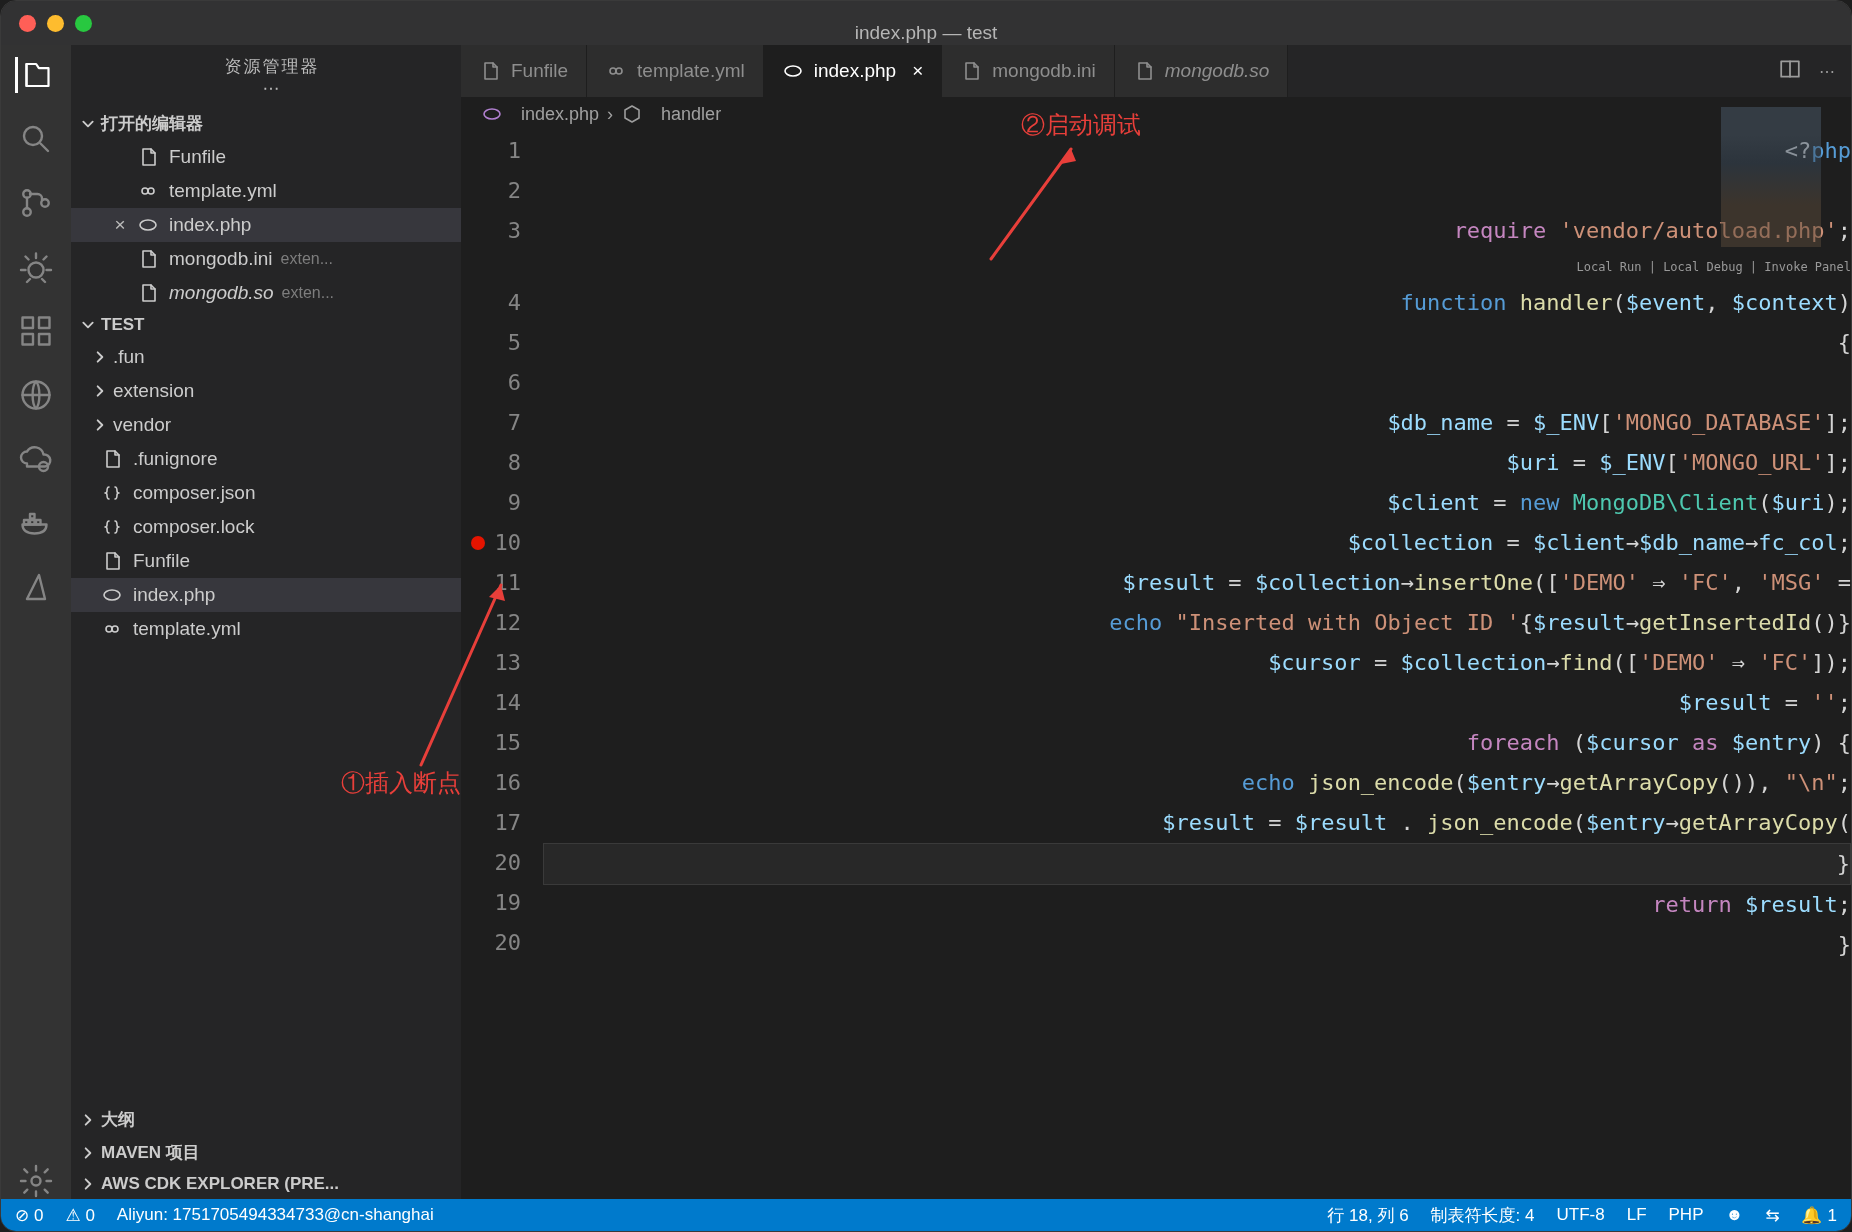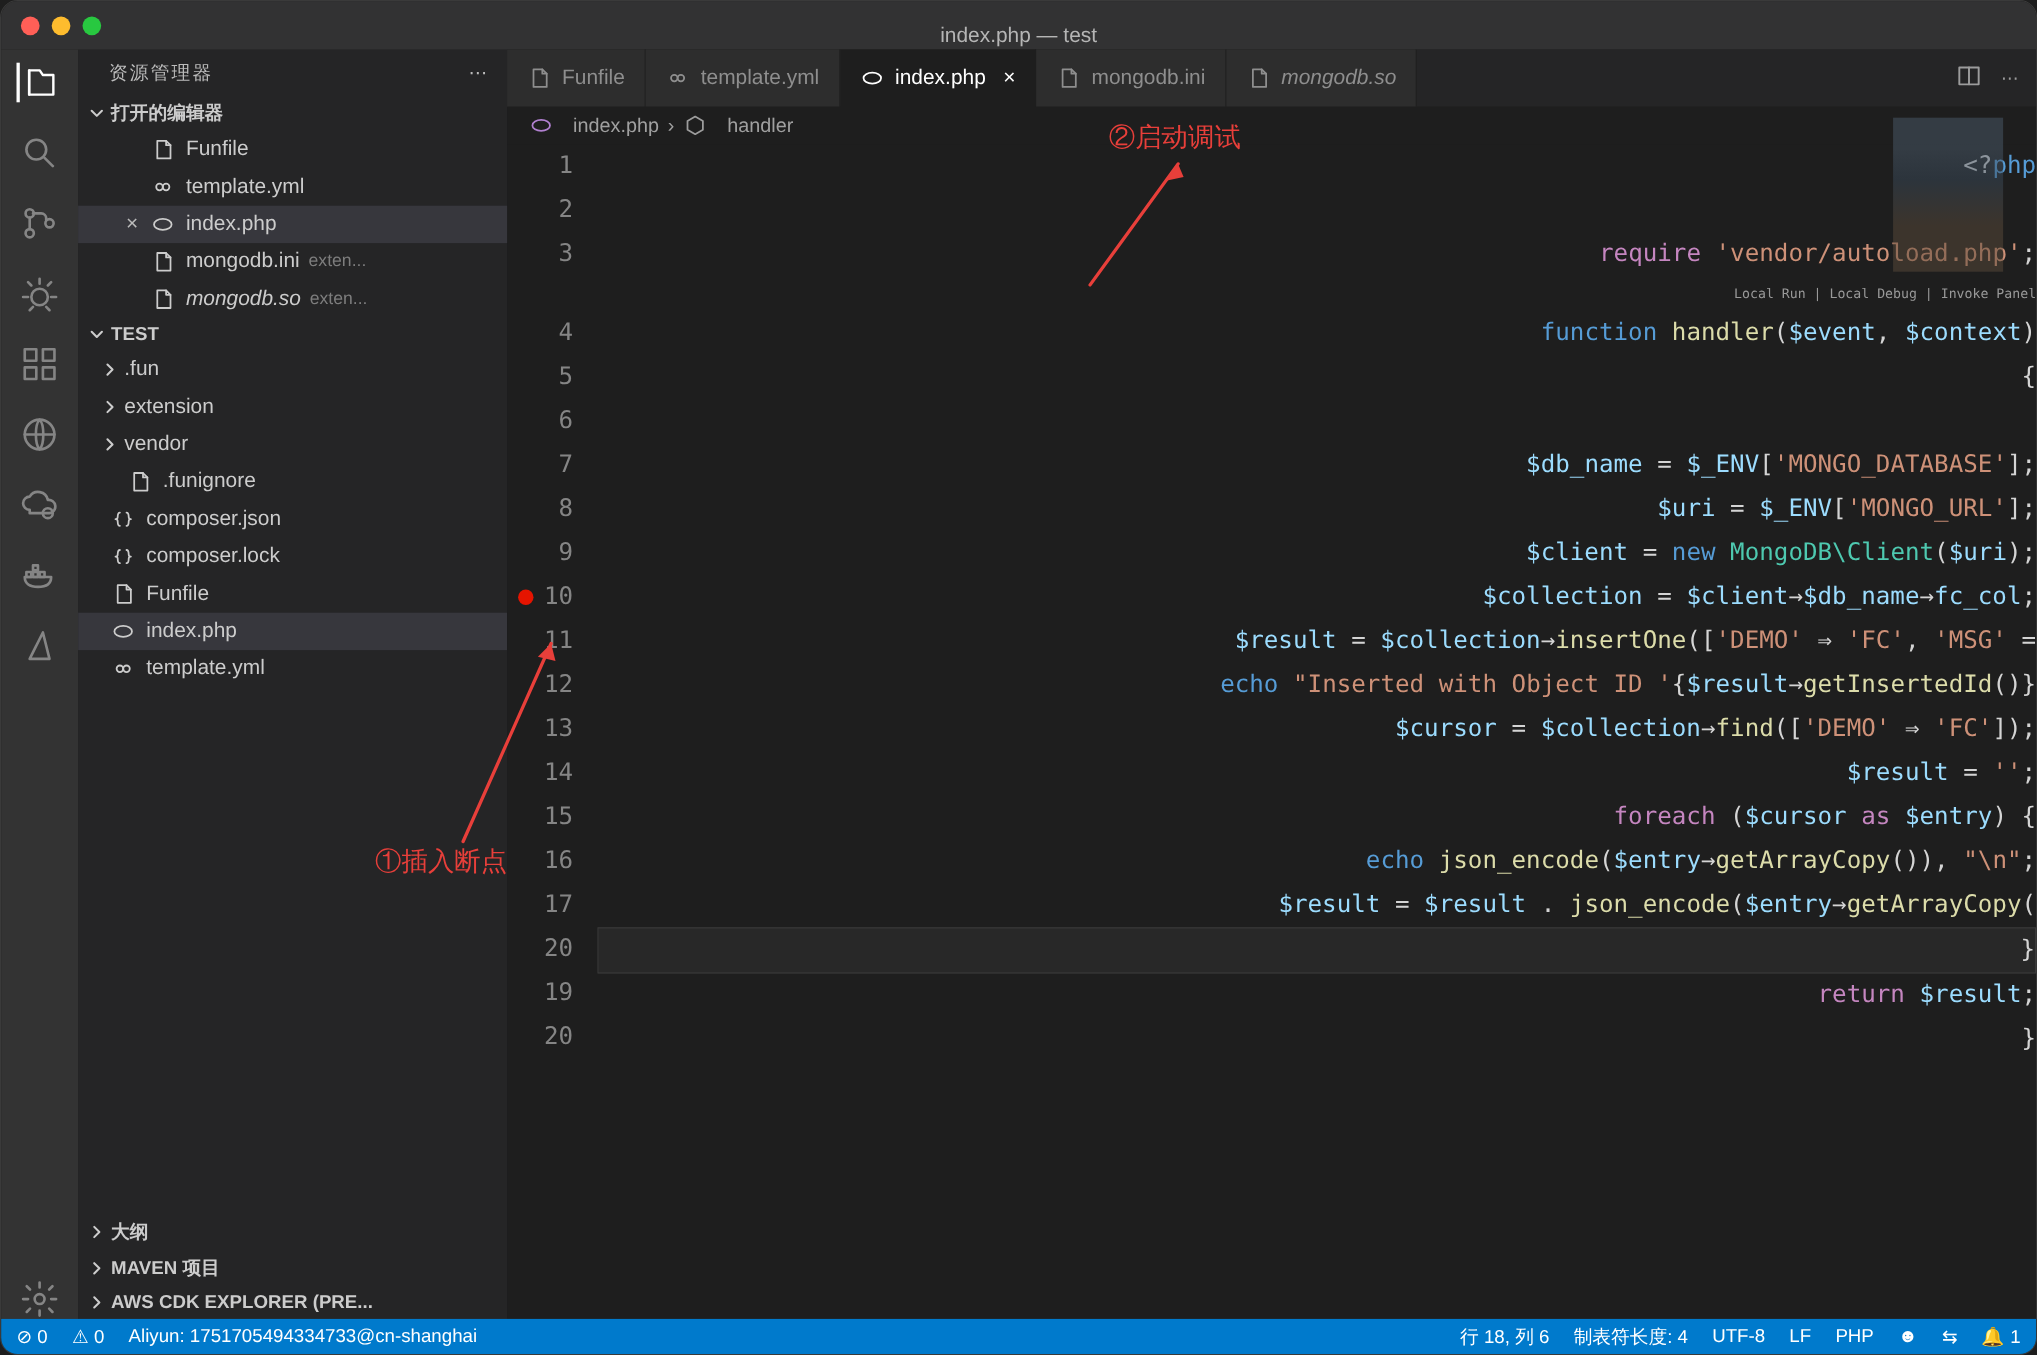--- a/index.html
+++ b/index.html
@@ -12,21 +12,21 @@
 .dot.yellow { background: #febc2e; }
 .dot.green { background: #28c840; }
 .winlabel { position: absolute; left: 50%; transform: translateX(-50%); font-size: 19px; color: #b5b5b5; margin-top: 20px; }
 .body { display: flex; flex: 1; min-height: 0; }
 .activity { width: 70px; background: #333333; display: flex; flex-direction: column; align-items: center; padding-top: 12px; gap: 28px; }
 .act-ico { width: 36px; height: 36px; display: flex; align-items: center; justify-content: center; color: #858585; }
 .act-ico.active { color: #ffffff; border-left: 3px solid #fff; margin-left: -3px; width: 39px; padding-left: 3px; }
 .act-ico svg { width: 36px; height: 36px; }
 .act-spacer { flex: 1; }
 .sidebar { width: 390px; background: #252526; display: flex; flex-direction: column; font-size: 19px; }
-.sb-head { display: flex; align-items: center; justify-content: space-between; padding: 10px 16px 8px 28px; color: #bbbbbb; font-size: 17px; letter-spacing: 2px; }
+.sb-head { display: flex; align-items: center; justify-content: space-between; padding: 10px 16px 8px 28px; color: #bbbbbb; font-size: 17px; letter-spacing: 2px; flex-direction: column; }
 .sb-sect { display: flex; align-items: center; padding: 5px 8px 5px 8px; color: #cccccc; font-size: 17px; font-weight: 600; }
 .chev { display: inline-flex; width: 18px; height: 18px; align-items: center; justify-content: center; margin-right: 4px; }
 .chev svg { width: 14px; height: 14px; }
 .tree-row { display: flex; align-items: center; padding: 3px 8px 3px 20px; color: #cccccc; height: 34px; }
 .tree-row.indent1 { padding-left: 40px; }
 .tree-row.active { background: #37373d; }
 .row-ico { width: 22px; height: 22px; margin-right: 10px; display: inline-flex; align-items: center; justify-content: center; flex-shrink: 0; }
 .row-ico svg { width: 20px; height: 20px; }
 .italic { font-style: italic; }
 .meta { color: #7d7d7d; margin-left: 8px; font-size: 16px; }
@@ -238,21 +238,21 @@
      <span>extension</span>
     </div>
           <div class="tree-row">
      <span class="chev">
               <svg viewBox="0 0 12 12">
                 <path d="M4 2l4 4-4 4"></path>
               </svg>
             </span>
      <span>vendor</span>
     </div>
-          <div class="tree-row " style="padding-left:45px">
+          <div class="tree-row " style="padding-left:30px">
      <span class="row-ico">
               <svg viewBox="0 0 20 20" stroke="#c5c5c5">
                 <path d="M5 2h8l4 4v12H5z"></path>
                 <path d="M13 2v4h4"></path>
               </svg>
             </span>
      <span>.funignore</span>
     </div>
           <div class="tree-row " style="padding-left:30px">
      <span class="row-ico">
@@ -462,21 +462,21 @@
             <div style="position:relative;height:40px">
     20
    </div>
           </div>
     <div class="code" id="code"><div class=""><span class="p">&lt;?</span><span class="kb">php</span></div><div class="">&nbsp;</div><div class=""><span class="k">require</span><span class="p">&nbsp;</span><span class="str">'vendor/autoload.php'</span><span class="p">;</span></div><div class="codelens">Local Run | Local Debug | Invoke Panel</div><div class=""><span class="kb">function</span><span class="p">&nbsp;</span><span class="fn">handler</span><span class="p">(</span><span class="var">$event</span><span class="p">,&nbsp;</span><span class="var">$context</span><span class="p">)</span></div><div class=""><span class="p">{</span></div><div class="">&nbsp;</div><div class=""><span class="p">&nbsp;&nbsp;&nbsp;&nbsp;</span><span class="var">$db_name</span><span class="p">&nbsp;=&nbsp;</span><span class="var">$_ENV</span><span class="p">[</span><span class="str">'MONGO_DATABASE'</span><span class="p">];</span></div><div class=""><span class="p">&nbsp;&nbsp;&nbsp;&nbsp;</span><span class="var">$uri</span><span class="p">&nbsp;=&nbsp;</span><span class="var">$_ENV</span><span class="p">[</span><span class="str">'MONGO_URL'</span><span class="p">];</span></div><div class=""><span class="p">&nbsp;&nbsp;&nbsp;&nbsp;</span><span class="var">$client</span><span class="p">&nbsp;=&nbsp;</span><span class="kb">new</span><span class="p">&nbsp;</span><span class="cls">MongoDB\Client</span><span class="p">(</span><span class="var">$uri</span><span class="p">);</span></div><div class=""><span class="p">&nbsp;&nbsp;&nbsp;&nbsp;</span><span class="var">$collection</span><span class="p">&nbsp;=&nbsp;</span><span class="var">$client</span><span class="p">→</span><span class="var">$db_name</span><span class="p">→</span><span class="var">fc_col</span><span class="p">;</span></div><div class=""><span class="p">&nbsp;&nbsp;&nbsp;&nbsp;</span><span class="var">$result</span><span class="p">&nbsp;=&nbsp;</span><span class="var">$collection</span><span class="p">→</span><span class="fn">insertOne</span><span class="p">([</span><span class="str">'DEMO'</span><span class="p">&nbsp;⇒&nbsp;</span><span class="str">'FC'</span><span class="p">,&nbsp;</span><span class="str">'MSG'</span><span class="p">&nbsp;=</span></div><div class=""><span class="p">&nbsp;&nbsp;&nbsp;&nbsp;</span><span class="kb">echo</span><span class="p">&nbsp;</span><span class="str">"Inserted&nbsp;with&nbsp;Object&nbsp;ID&nbsp;'</span><span class="p">{</span><span class="var">$result</span><span class="p">→</span><span class="fn">getInsertedId</span><span class="p">()}</span></div><div class=""><span class="p">&nbsp;&nbsp;&nbsp;&nbsp;</span><span class="var">$cursor</span><span class="p">&nbsp;=&nbsp;</span><span class="var">$collection</span><span class="p">→</span><span class="fn">find</span><span class="p">([</span><span class="str">'DEMO'</span><span class="p">&nbsp;⇒&nbsp;</span><span class="str">'FC'</span><span class="p">]);</span></div><div class=""><span class="p">&nbsp;&nbsp;&nbsp;&nbsp;</span><span class="var">$result</span><span class="p">&nbsp;=&nbsp;</span><span class="str">''</span><span class="p">;</span></div><div class=""><span class="p">&nbsp;&nbsp;&nbsp;&nbsp;</span><span class="k">foreach</span><span class="p">&nbsp;(</span><span class="var">$cursor</span><span class="p">&nbsp;</span><span class="k">as</span><span class="p">&nbsp;</span><span class="var">$entry</span><span class="p">)&nbsp;{</span></div><div class=""><span class="p">&nbsp;&nbsp;&nbsp;&nbsp;&nbsp;&nbsp;&nbsp;&nbsp;</span><span class="kb">echo</span><span class="p">&nbsp;</span><span class="fn">json_encode</span><span class="p">(</span><span class="var">$entry</span><span class="p">→</span><span class="fn">getArrayCopy</span><span class="p">()),&nbsp;</span><span class="str">"\n"</span><span class="p">;</span></div><div class=""><span class="p">&nbsp;&nbsp;&nbsp;&nbsp;&nbsp;&nbsp;&nbsp;&nbsp;</span><span class="var">$result</span><span class="p">&nbsp;=&nbsp;</span><span class="var">$result</span><span class="p">&nbsp;.&nbsp;</span><span class="fn">json_encode</span><span class="p">(</span><span class="var">$entry</span><span class="p">→</span><span class="fn">getArrayCopy</span><span class="p">(</span></div><div class="hl-line"><span class="p">&nbsp;&nbsp;&nbsp;&nbsp;}</span></div><div class=""><span class="p">&nbsp;&nbsp;&nbsp;&nbsp;</span><span class="k">return</span><span class="p">&nbsp;</span><span class="var">$result</span><span class="p">;</span></div><div class=""><span class="p">}</span></div></div>
    </div>
    <div class="minimap">
           <div class="mm-block"></div>
         </div>
 
-   <div class="annot" style="top:64px; left:547px;">②启动调试</div>
+   <div class="annot" style="top:64px; left:560px;">②启动调试</div>
    <svg class="arrow" style="top:94px; left:510px; width:120px; height:130px;" viewBox="0 0 120 130">
           <line x1="100" y1="10" x2="20" y2="120" stroke="#e83f3a" stroke-width="3"></line>
           <polygon points="100,10 90,25 105,22" fill="#e83f3a" stroke="none"></polygon>
         </svg>
 
    <div class="annot" style="top:722px; left:-120px;">①插入断点</div>
    <svg class="arrow" style="top:530px; left:-50px; width:110px; height:200px;" viewBox="0 0 110 200">
           <line x1="10" y1="190" x2="90" y2="10" stroke="#e83f3a" stroke-width="3"></line>
           <polygon points="90,10 78,22 94,26" fill="#e83f3a" stroke="none"></polygon>
         </svg>

